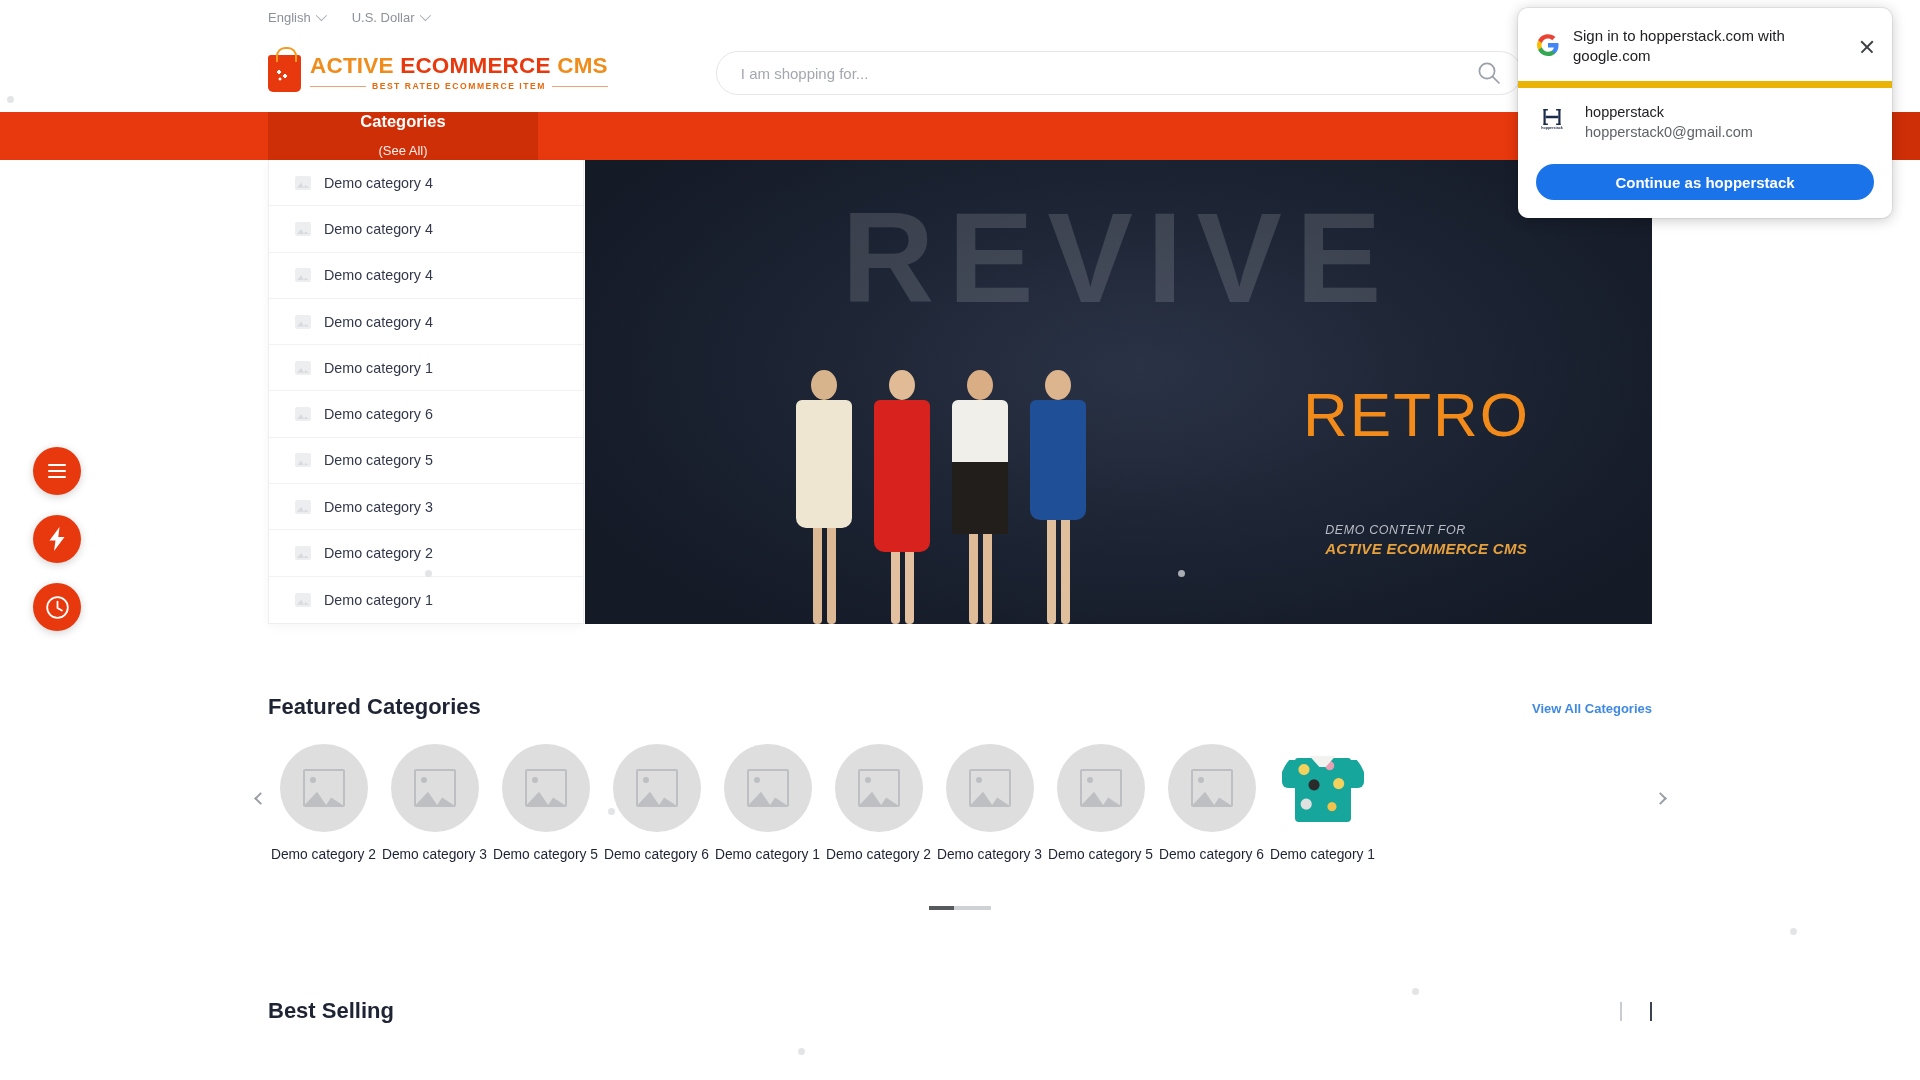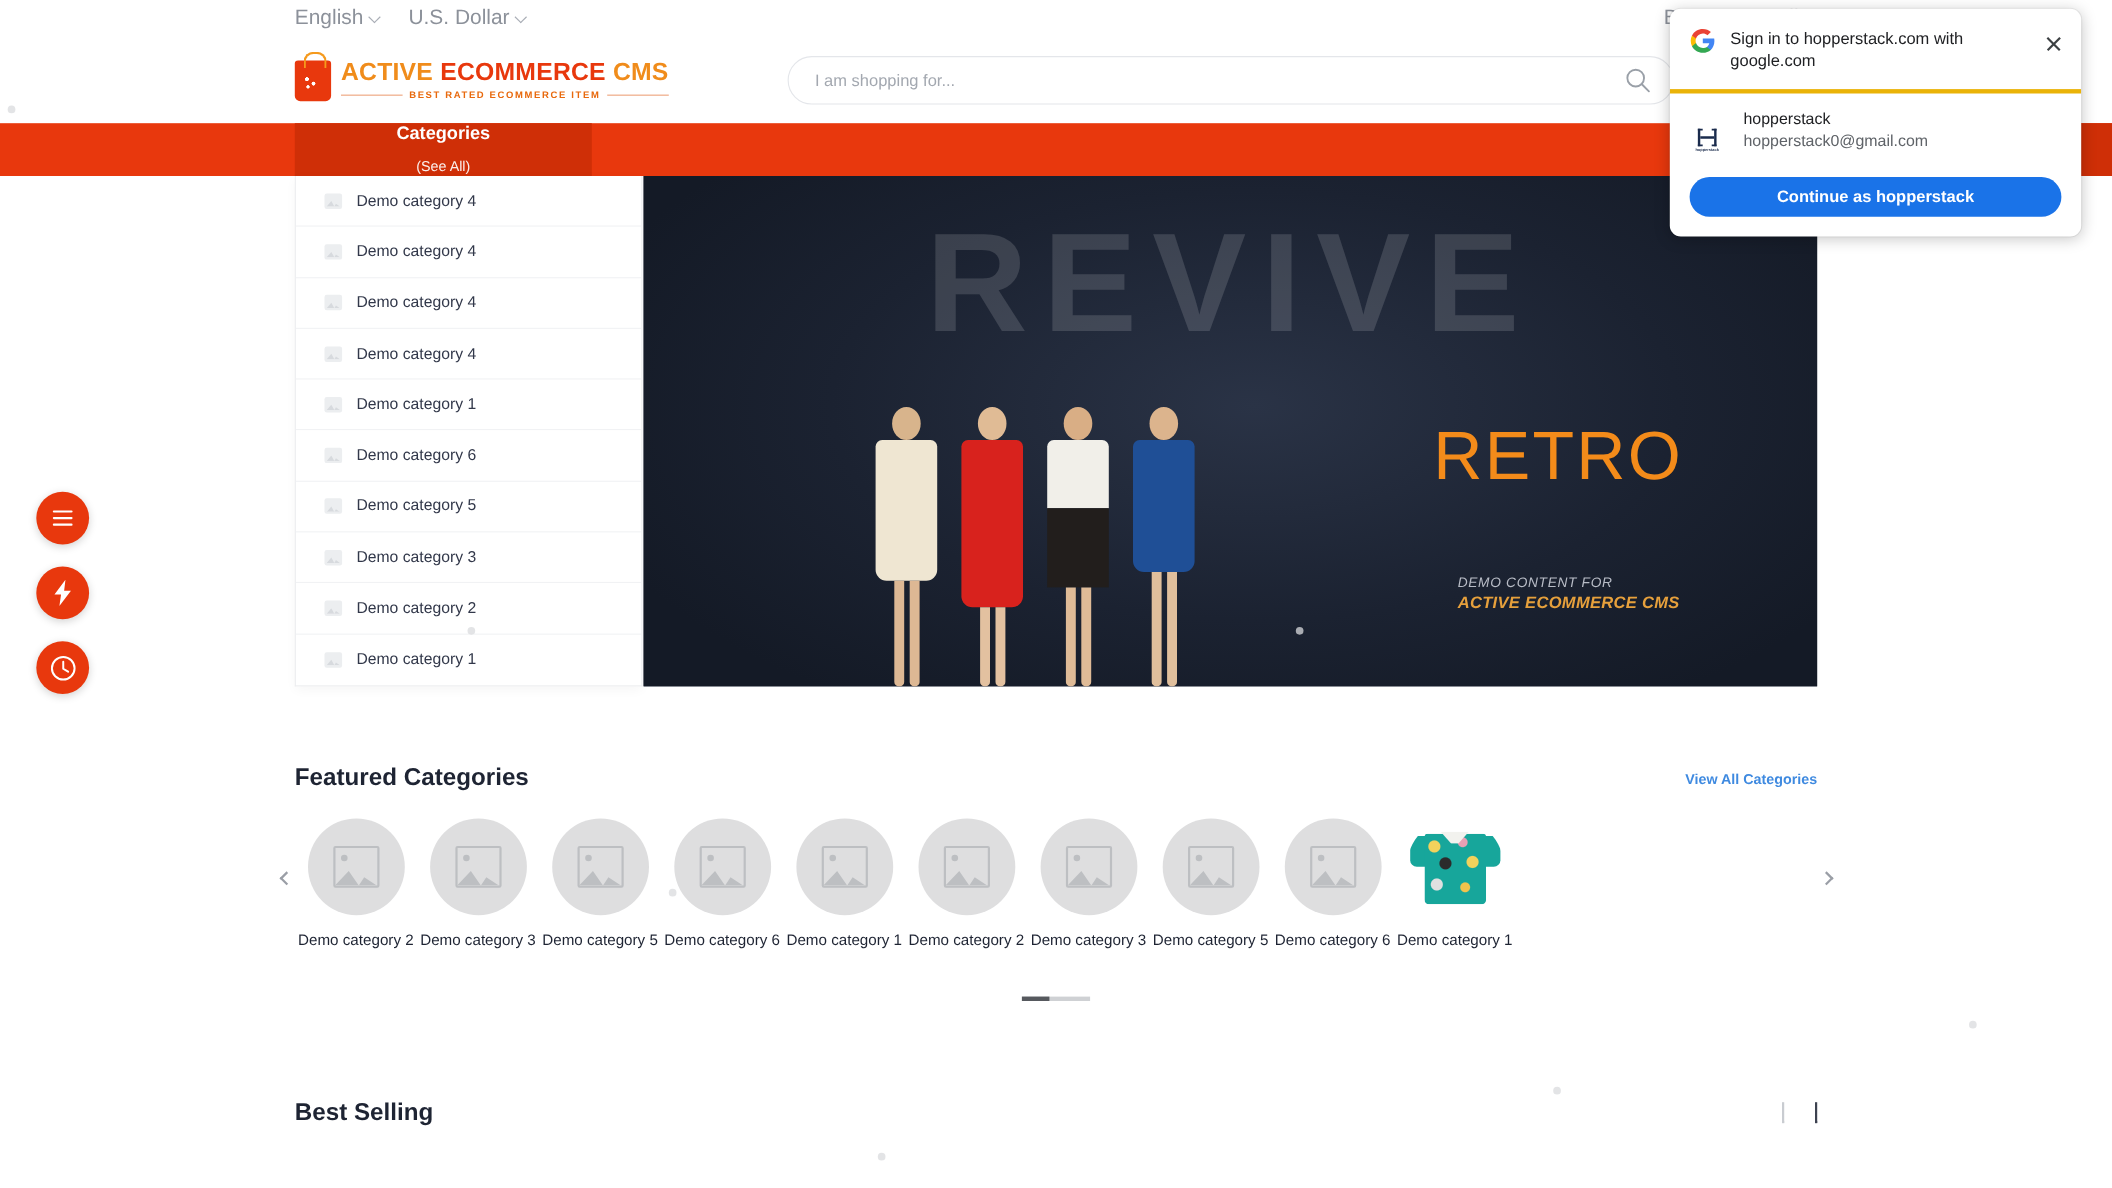--- a/index.html
+++ b/index.html
@@ -9,21 +9,21 @@
     background: #ffffff;
     overflow: hidden;
   }
   #page { position: relative; width: 1920px; height: 1080px; background: #fff; }
 
   
   .topbar {
     height: 34px;
     display: flex; align-items: center;
     padding: 0 268px;
-    font-size: 19px; color: #8c919a;
+    font-size: 13px; color: #8c919a;
   }
   .topbar-left { display: flex; gap: 28px; align-items: center; }
   .topbar-right { margin-left: auto; display: flex; gap: 26px; align-items: center; }
   .tb-item { display: flex; align-items: center; gap: 5px; cursor: pointer; white-space: nowrap; }
   .caret { display: inline-block; width: 8px; height: 8px; border-right: 1.4px solid #a9aeb6;
            border-bottom: 1.4px solid #a9aeb6; transform: rotate(45deg) translateY(-2px); }
 
   
   .header {
     height: 78px; display: flex; align-items: center;
@@ -233,29 +233,29 @@
   .burger { width: 18px; display: flex; flex-direction: column; gap: 3.6px; }
   .burger span { height: 2.4px; background: #fff; border-radius: 2px; }
 
   
   .gpopup {
     position: absolute; top: 8px; right: 28px; width: 374px;
     background: #fff; border-radius: 10px;
     box-shadow: 0 2px 14px rgba(0,0,0,.22), 0 0 0 1px rgba(0,0,0,.06);
     overflow: hidden; z-index: 50;
   }
-  .gp-top { display: flex; align-items: flex-start; padding: 17px 14px 16px 18px; border-bottom: 4px solid #eab308; }
+  .gp-top { display: flex; align-items: center; padding: 17px 14px 16px 18px; border-bottom: 7px solid #eab308; }
   .gp-title { flex: 1; font-size: 15px; line-height: 1.3; color: #202124; margin-left: 13px; padding-top: 1px; }
   .gp-close { width: 22px; height: 22px; cursor: pointer; position: relative; flex: none; margin-top: 4px; }
   .gp-close::before, .gp-close::after {
     content: ""; position: absolute; left: 3px; top: 10px; width: 16px; height: 1.6px; background: #3c4043;
   }
   .gp-close::before { transform: rotate(45deg); }
   .gp-close::after { transform: rotate(-45deg); }
-  .gp-acct { display: flex; align-items: flex-end; padding: 15px 10px 8px 20px; }
+  .gp-acct { display: flex; align-items: flex-start; padding: 15px 10px 8px 20px; }
   .gp-acct-ico {
     width: 28px; height: 28px; flex: none; display: flex; align-items: center; justify-content: center;
   }
   .gp-acct-txt { margin-left: 19px; }
   .gp-name { font-size: 14.5px; color: #202124; line-height: 1.35; }
   .gp-mail { font-size: 14.5px; color: #5f6368; line-height: 1.35; }
   .gp-btn {
     display: block; margin: 14px 18px 18px; height: 36px; border: none; border-radius: 18px;
     background: #1a73e8; color: #fff; font-size: 15px; font-weight: 700; cursor: pointer;
     font-family: "Liberation Sans", sans-serif; width: calc(100% - 36px);

